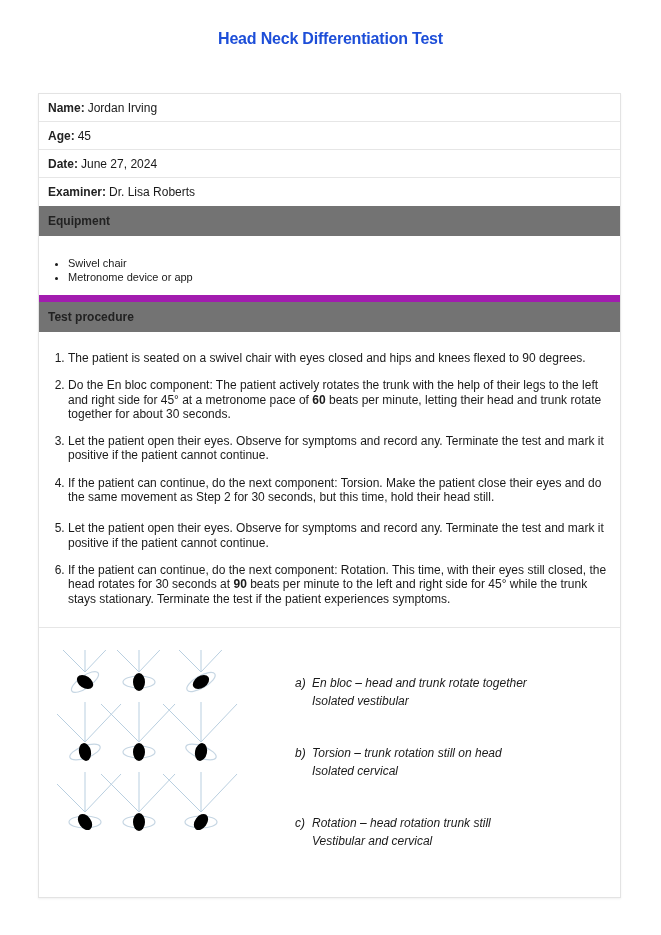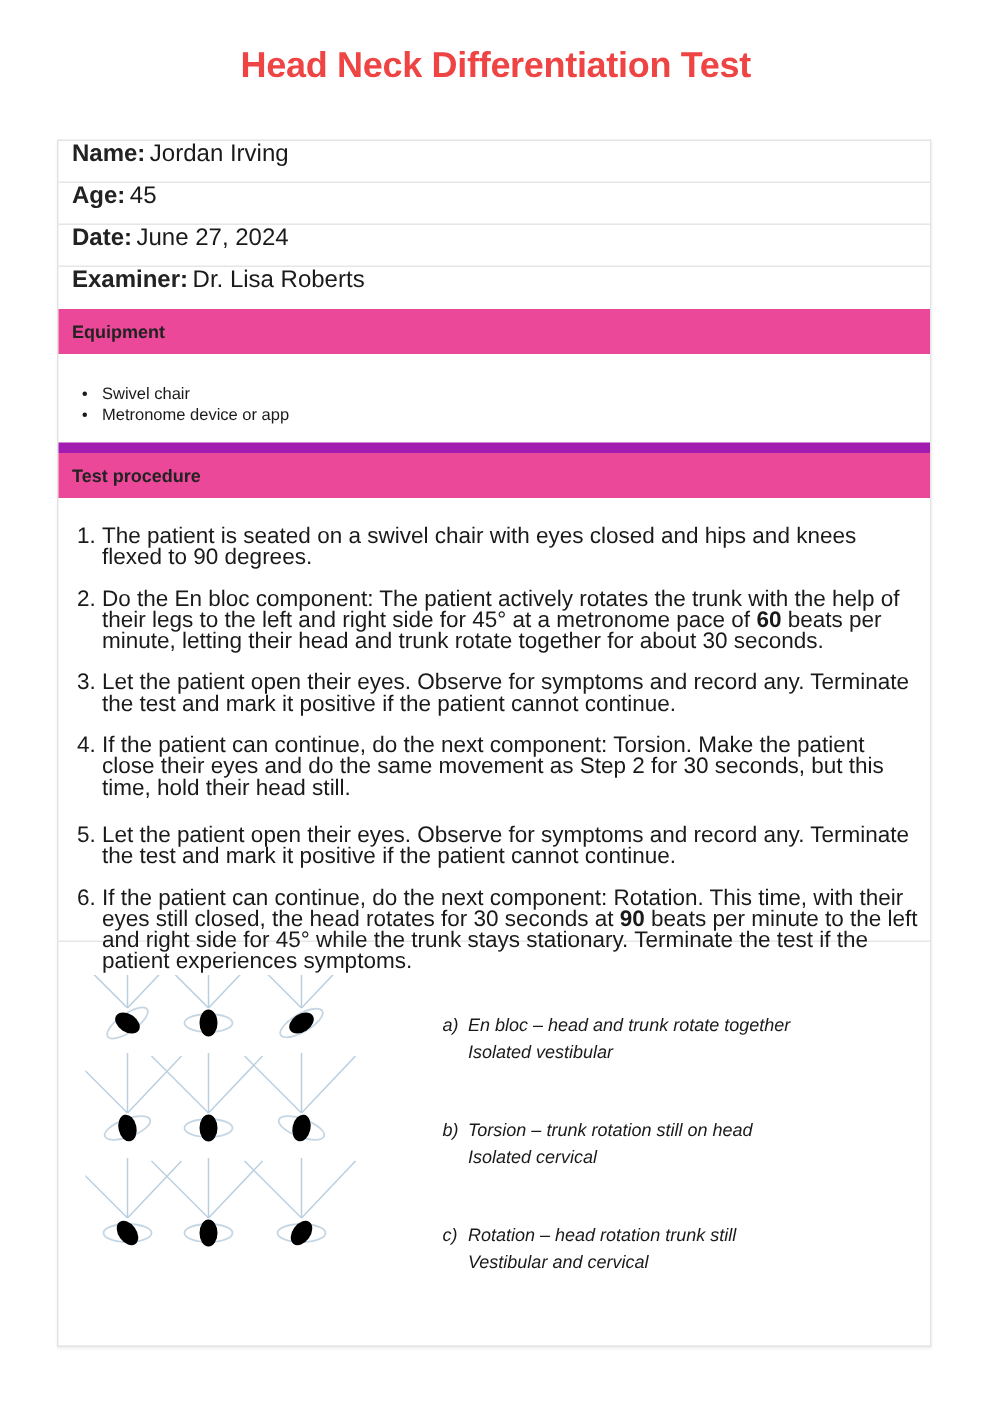--- a/index.html
+++ b/index.html
@@ -1,25 +1,25 @@
 <!DOCTYPE html>
 <html><head>
 <meta charset="utf-8">
 <style>
   html, body { margin:0; padding:0; background:#ffffff; }
   body { width:661px; height:935px; position:relative; font-family:"Liberation Sans", sans-serif; color:#1a1a1a; overflow:hidden; }
-  .title { position:absolute; top:30px; left:0; width:661px; text-align:center; font-size:24px; font-weight:bold; color:#ef4444; letter-spacing:-0.2px; }
+  .title { position:absolute; top:30px; left:0; width:661px; text-align:center; font-size:16px; font-weight:bold; color:#1d4ed8; letter-spacing:-0.2px; }
   .card { position:absolute; left:38px; top:93px; width:583px; height:805px; border:1px solid #e3e3e3; box-sizing:border-box; box-shadow:0 1px 2px rgba(0,0,0,0.06); }
-  .row { height:28px; border-bottom:1px solid #e6e6e6; box-sizing:border-box; padding-left:9px; display:flex; align-items:flex-start; font-size:16px; }
+  .row { height:28px; border-bottom:1px solid #e6e6e6; box-sizing:border-box; padding-left:9px; display:flex; align-items:center; font-size:12px; }
   .row .lbl { font-weight:bold; margin-right:3px; color:#222; }
-  .section { height:30px; background:#ec4899; padding-left:9px; display:flex; align-items:center; font-size:12px; font-weight:bold; color:#222; box-sizing:border-box; }
+  .section { height:30px; background:#737373; padding-left:9px; display:flex; align-items:center; font-size:12px; font-weight:bold; color:#222; box-sizing:border-box; }
   .equip { height:66px; border-bottom:7px solid #a21caf; box-sizing:border-box; padding:20px 0 0 0; font-size:11px; }
   .equip ul { margin:0; padding-left:29px; }
   .equip li { line-height:14px; padding-left:0; }
-  .proc { height:296px; border-bottom:1px solid #e6e6e6; box-sizing:border-box; padding-top:19px; font-size:15px; }
+  .proc { height:296px; border-bottom:1px solid #e6e6e6; box-sizing:border-box; padding-top:19px; font-size:12px; }
   .proc ol { margin:0; padding-left:29px; padding-right:8px; }
   .proc li { line-height:14.3px; }
   .proc li.gap { margin-bottom:13px; }
   .proc li.tight { margin-bottom:17px; }
   .figure { position:relative; height:260px; }
   .fig-svg { position:absolute; left:18px; top:22px; }
   .cap { position:absolute; left:256px; font-size:12px; line-height:18px; color:#1a1a1a;font-style:italic; }
   .cap .l1 { display:block; }
   .cap .l2 { display:block; padding-left:17px; }
   .cap .lt { display:inline-block; width:17px; }

